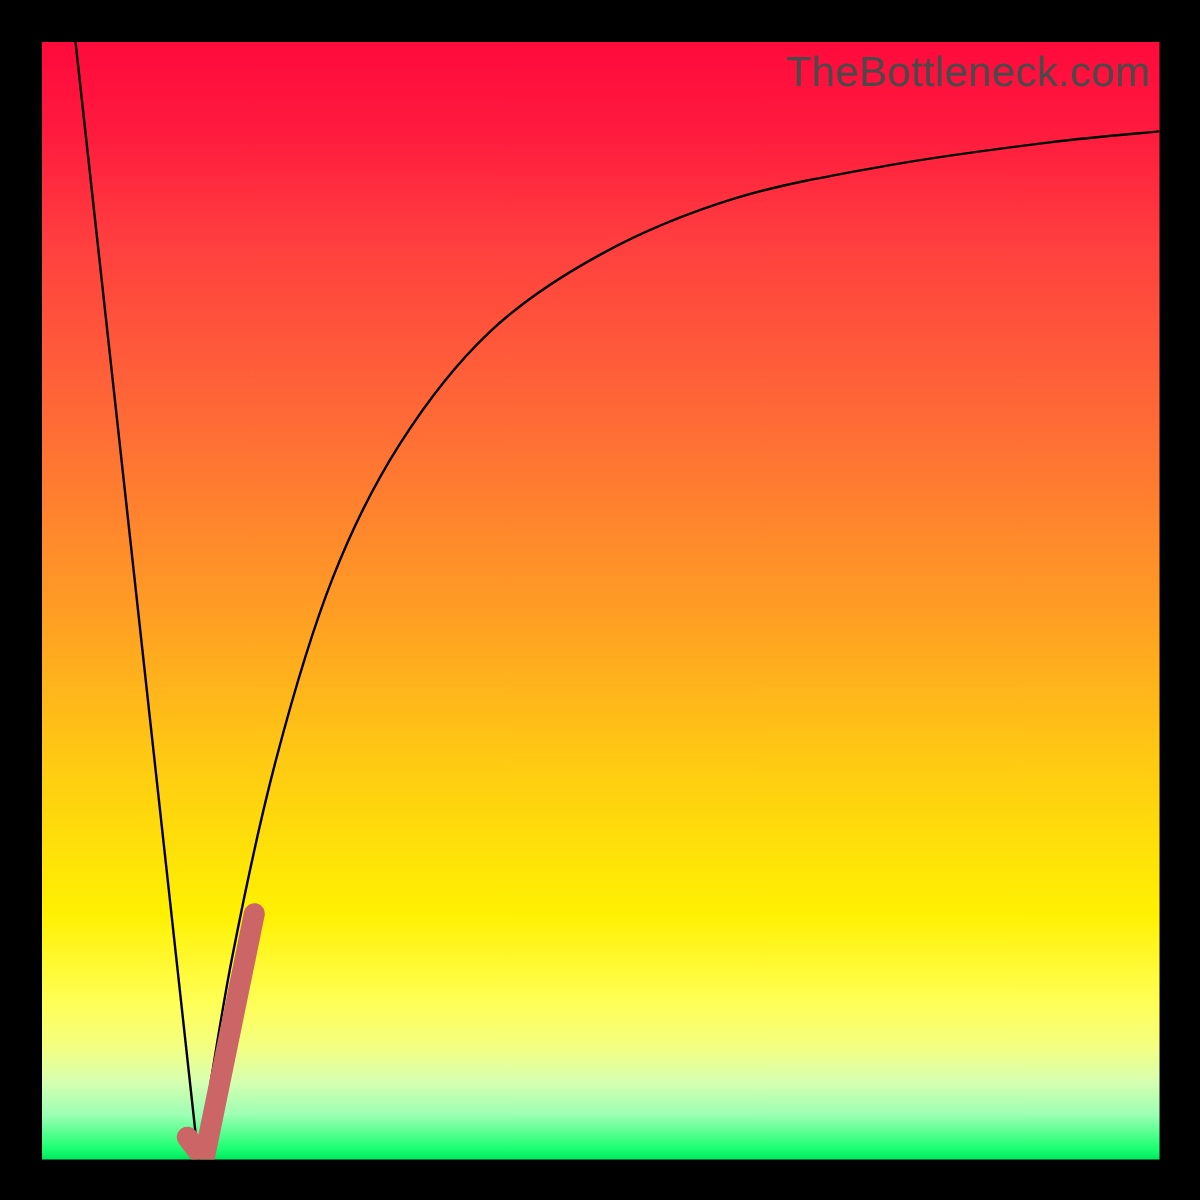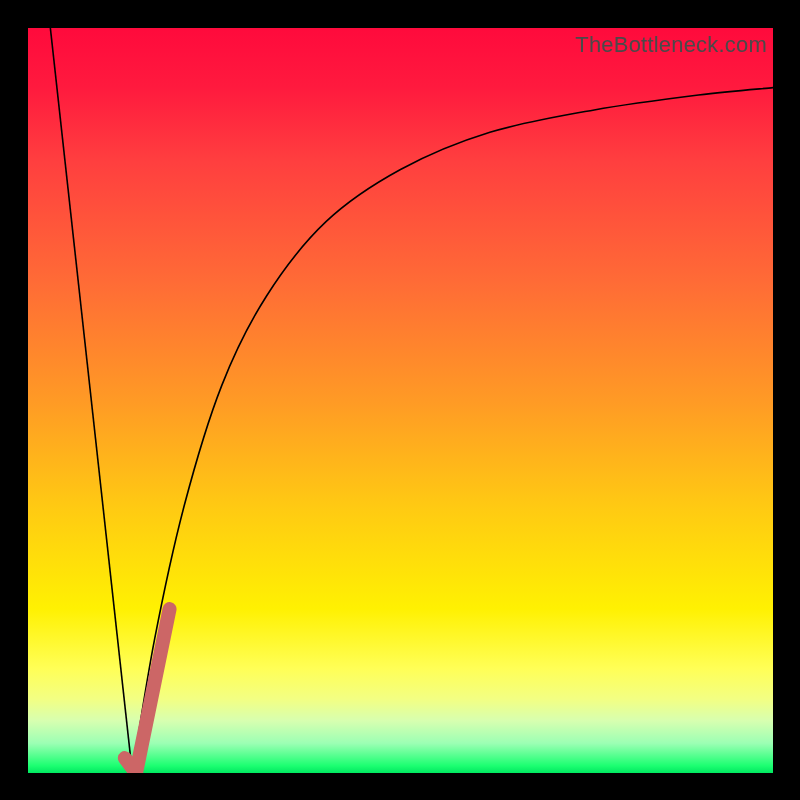--- a/index.html
+++ b/index.html
@@ -22,21 +22,21 @@
         #d7ffb0 93%,
         #9cffb4 96%,
         #1dff72 99%,
         #00e860 100%
       );
     }
     .watermark {
       position: absolute;
       top: 4px; right: 6px;
       font-family: Arial, sans-serif;
-      font-size: 22px;
+      font-size: 28px;
       font-weight: 500;
       color: #4a4a4a;
       letter-spacing: 0.2px;
     }
     svg.curves { position: absolute; left: 0; top: 0; width: 745px; height: 745px; }
     .thin { stroke: #000; stroke-width: 1.6; fill: none; }
     .thick { stroke: #cc6666; stroke-width: 14; fill: none; stroke-linecap: round; stroke-linejoin: round; }
   </style>
 </head>
 <body>

